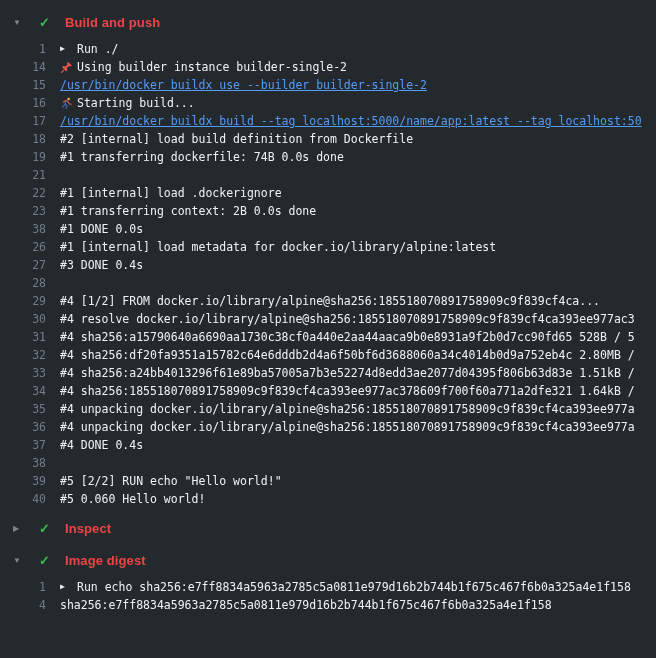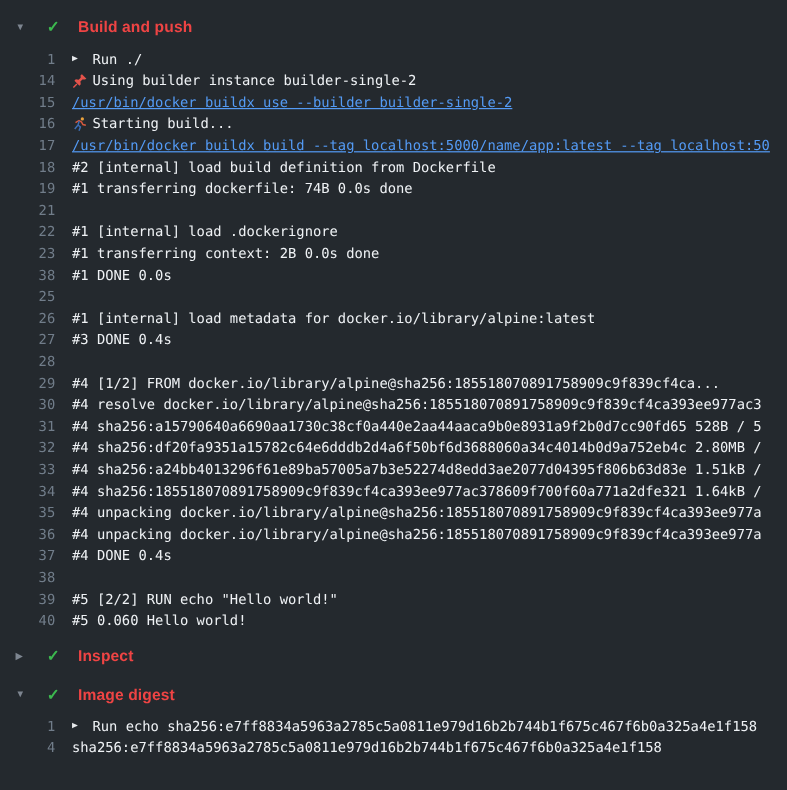--- a/index.html
+++ b/index.html
@@ -65,21 +65,20 @@
             <path d="M3.6 6.4l3.6-2.2 2.6 1.6 1.4 2.6 3 .6" stroke="#d8593f" stroke-width="1.5" fill="none"></path>
             <path d="M7.4 4.6L6.2 8.8l2.4 2L7.2 14.6M6.2 8.8l-3.4 4.2" stroke="#3e6db5" stroke-width="1.5" fill="none"></path>
           </svg></span><span class="txt">Starting build...</span></div>
       <div class="log-line"><a class="ln">17</a><span class="txt command">/usr/bin/docker buildx build --tag localhost:5000/name/app:latest --tag localhost:50</span></div>
       <div class="log-line"><a class="ln">18</a><span class="txt">#2 [internal] load build definition from Dockerfile</span></div>
       <div class="log-line"><a class="ln">19</a><span class="txt">#1 transferring dockerfile: 74B 0.0s done</span></div>
       <div class="log-line"><a class="ln">21</a><span class="txt"></span></div>
       <div class="log-line"><a class="ln">22</a><span class="txt">#1 [internal] load .dockerignore</span></div>
       <div class="log-line"><a class="ln">23</a><span class="txt">#1 transferring context: 2B 0.0s done</span></div>
       <div class="log-line"><a class="ln">38</a><span class="txt">#1 DONE 0.0s</span></div>
-      <div class="log-line"><a class="ln">25</a><span class="txt"></span></div>
       <div class="log-line"><a class="ln">26</a><span class="txt">#1 [internal] load metadata for docker.io/library/alpine:latest</span></div>
       <div class="log-line"><a class="ln">27</a><span class="txt">#3 DONE 0.4s</span></div>
       <div class="log-line"><a class="ln">28</a><span class="txt"></span></div>
       <div class="log-line"><a class="ln">29</a><span class="txt">#4 [1/2] FROM docker.io/library/alpine@sha256:185518070891758909c9f839cf4ca...</span></div>
       <div class="log-line"><a class="ln">30</a><span class="txt">#4 resolve docker.io/library/alpine@sha256:185518070891758909c9f839cf4ca393ee977ac3</span></div>
       <div class="log-line"><a class="ln">31</a><span class="txt">#4 sha256:a15790640a6690aa1730c38cf0a440e2aa44aaca9b0e8931a9f2b0d7cc90fd65 528B / 5</span></div>
       <div class="log-line"><a class="ln">32</a><span class="txt">#4 sha256:df20fa9351a15782c64e6dddb2d4a6f50bf6d3688060a34c4014b0d9a752eb4c 2.80MB /</span></div>
       <div class="log-line"><a class="ln">33</a><span class="txt">#4 sha256:a24bb4013296f61e89ba57005a7b3e52274d8edd3ae2077d04395f806b63d83e 1.51kB /</span></div>
       <div class="log-line"><a class="ln">34</a><span class="txt">#4 sha256:185518070891758909c9f839cf4ca393ee977ac378609f700f60a771a2dfe321 1.64kB /</span></div>
       <div class="log-line"><a class="ln">35</a><span class="txt">#4 unpacking docker.io/library/alpine@sha256:185518070891758909c9f839cf4ca393ee977a</span></div>

